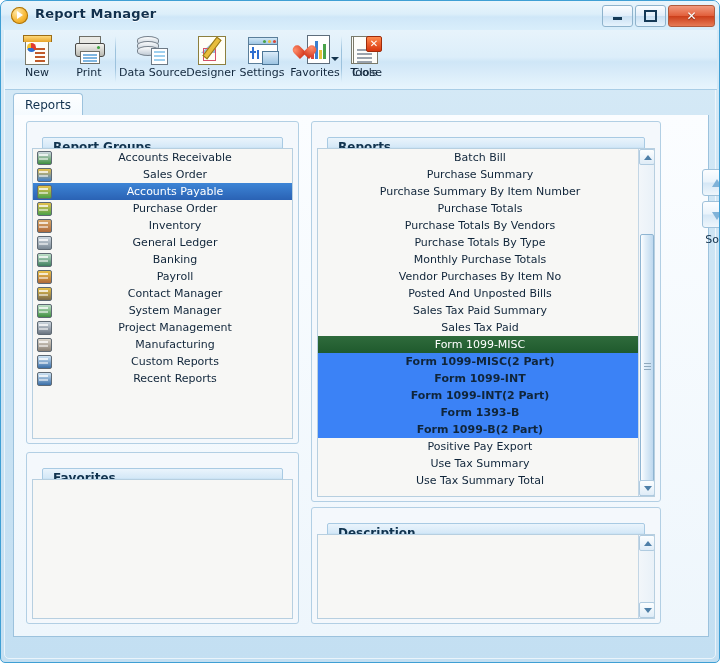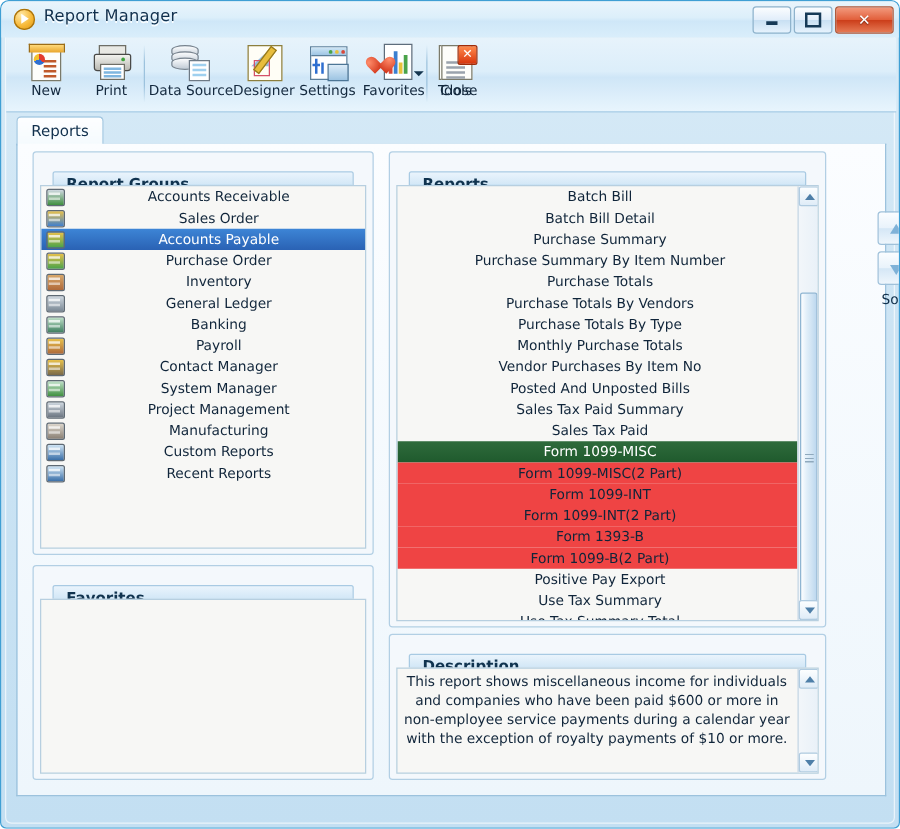--- a/index.html
+++ b/index.html
@@ -60,20 +60,21 @@
     border-top: 4.5px solid transparent;
     border-bottom: 4.5px solid transparent;
   }
   #title-text {
     position: absolute;
     left: 34px; top: 5px;
     font-size: 13px;
     color: #11304d;
     letter-spacing: 0.2px;
     text-shadow: 0 1px 0 rgba(255,255,255,0.9);
+    font-weight: bold;
   }
   .win-btns {
     position: absolute;
     right: 6px; top: 4px;
     display: flex;
     gap: 2px;
   }
   .win-btn {
     width: 29px; height: 20px;
     border: 1px solid #8fb3cc;
@@ -279,21 +280,21 @@
     color: #ffffff;
   }
   .gico {
     position: absolute;
     left: 4px; top: 2px;
     width: 15px; height: 14px;
   }
   .gico .sh { position:absolute; left:0; top:0; right:0; bottom:0; }
 
   .reports .lrow { padding-left: 4px; }
-  .reports .lrow.hl { background: #ef4444; }
+  .reports .lrow.hl { background: #3b82f6; font-weight: bold; }
   .reports .lrow.cur {
     background: linear-gradient(180deg, #2f6b3c 0%, #1f5a2d 100%);
     color: #ffffff;
   }
 
   
   .vsb {
     position: absolute;
     width: 16px;
     box-sizing: border-box;
@@ -603,21 +604,20 @@
     <div class="gbox" style="left:12px; top:337px; width:273px; height:172px;">
       <div class="gbox-hdr">Favorites</div>
       <div class="gbox-body" id="favorites-list" style="top:26px; height:140px;"></div>
     </div>
 
     <div class="gbox" style="left:297px; top:6px; width:350px; height:381px;">
       <div class="gbox-hdr">Reports</div>
       <div class="gbox-body" style="top:26px; height:349px; overflow:hidden;">
         <div class="reports" id="reports-list" style="position:absolute; left:0; top:0; right:16px; bottom:0; overflow:hidden;">
             <div class="lrow"><span>Batch Bill</span></div>
-            <div class="lrow"><span>Batch Bill Detail</span></div>
             <div class="lrow"><span>Purchase Summary</span></div>
             <div class="lrow"><span>Purchase Summary By Item Number</span></div>
             <div class="lrow"><span>Purchase Totals</span></div>
             <div class="lrow"><span>Purchase Totals By Vendors</span></div>
             <div class="lrow"><span>Purchase Totals By Type</span></div>
             <div class="lrow"><span>Monthly Purchase Totals</span></div>
             <div class="lrow"><span>Vendor Purchases By Item No</span></div>
             <div class="lrow"><span>Posted And Unposted Bills</span></div>
             <div class="lrow"><span>Sales Tax Paid Summary</span></div>
             <div class="lrow"><span>Sales Tax Paid</span></div>
@@ -652,21 +652,20 @@
       </div>
       <div class="sort-btn down">
         <i class="tri"></i>
       </div>
       <div id="sort-label">Sort</div>
     </div>
 
     <div class="gbox" style="left:297px; top:392px; width:350px; height:117px;">
       <div class="gbox-hdr">Description</div>
       <div class="gbox-body" style="top:26px; height:85px; overflow:hidden;">
-        <div id="desc-text">This report shows miscellaneous income for individuals and companies who have been paid $600 or more in non-employee service payments during a calendar year with the exception of royalty payments of $10 or more.</div>
         <div class="vsb" style="right:0; top:0; bottom:0;">
           <div class="sb-btn up" style="top:0;">
             <i class="ar"></i>
           </div>
           <div class="sb-btn down" style="bottom:0;">
             <i class="ar"></i>
           </div>
         </div>
       </div>
     </div>

